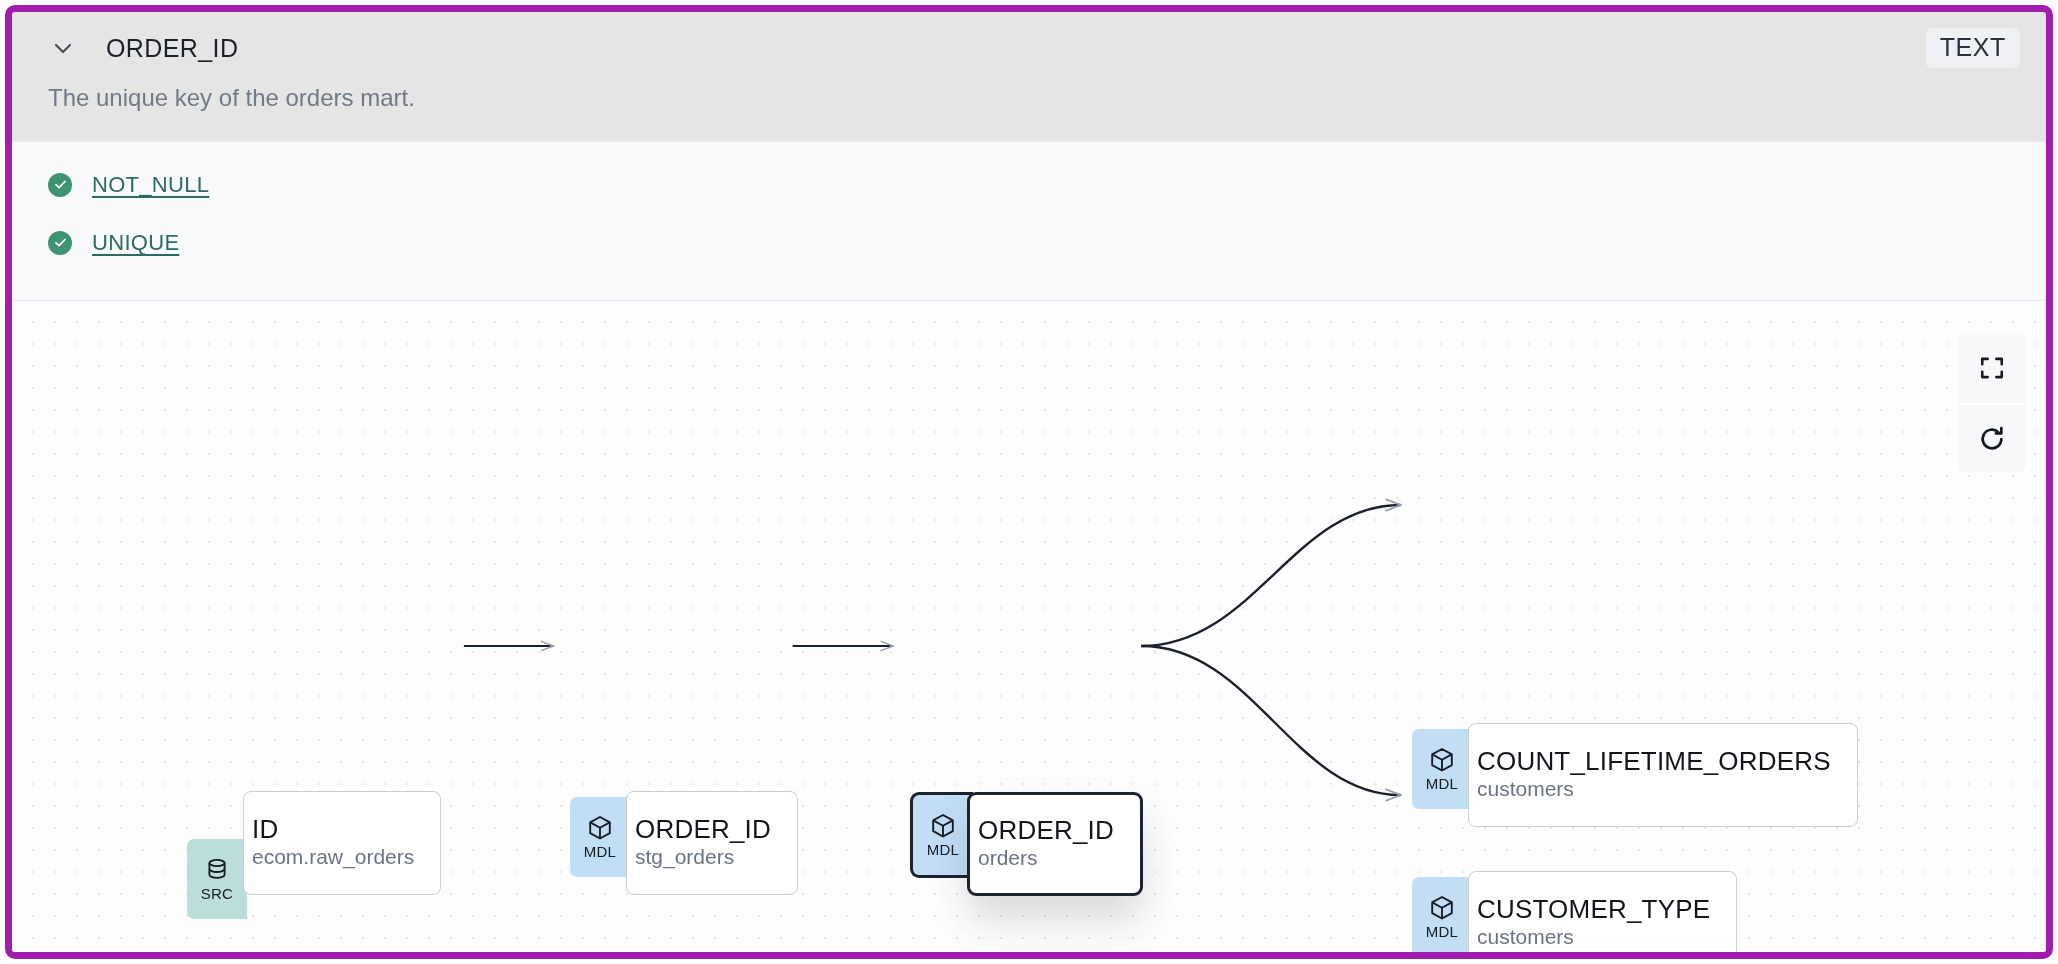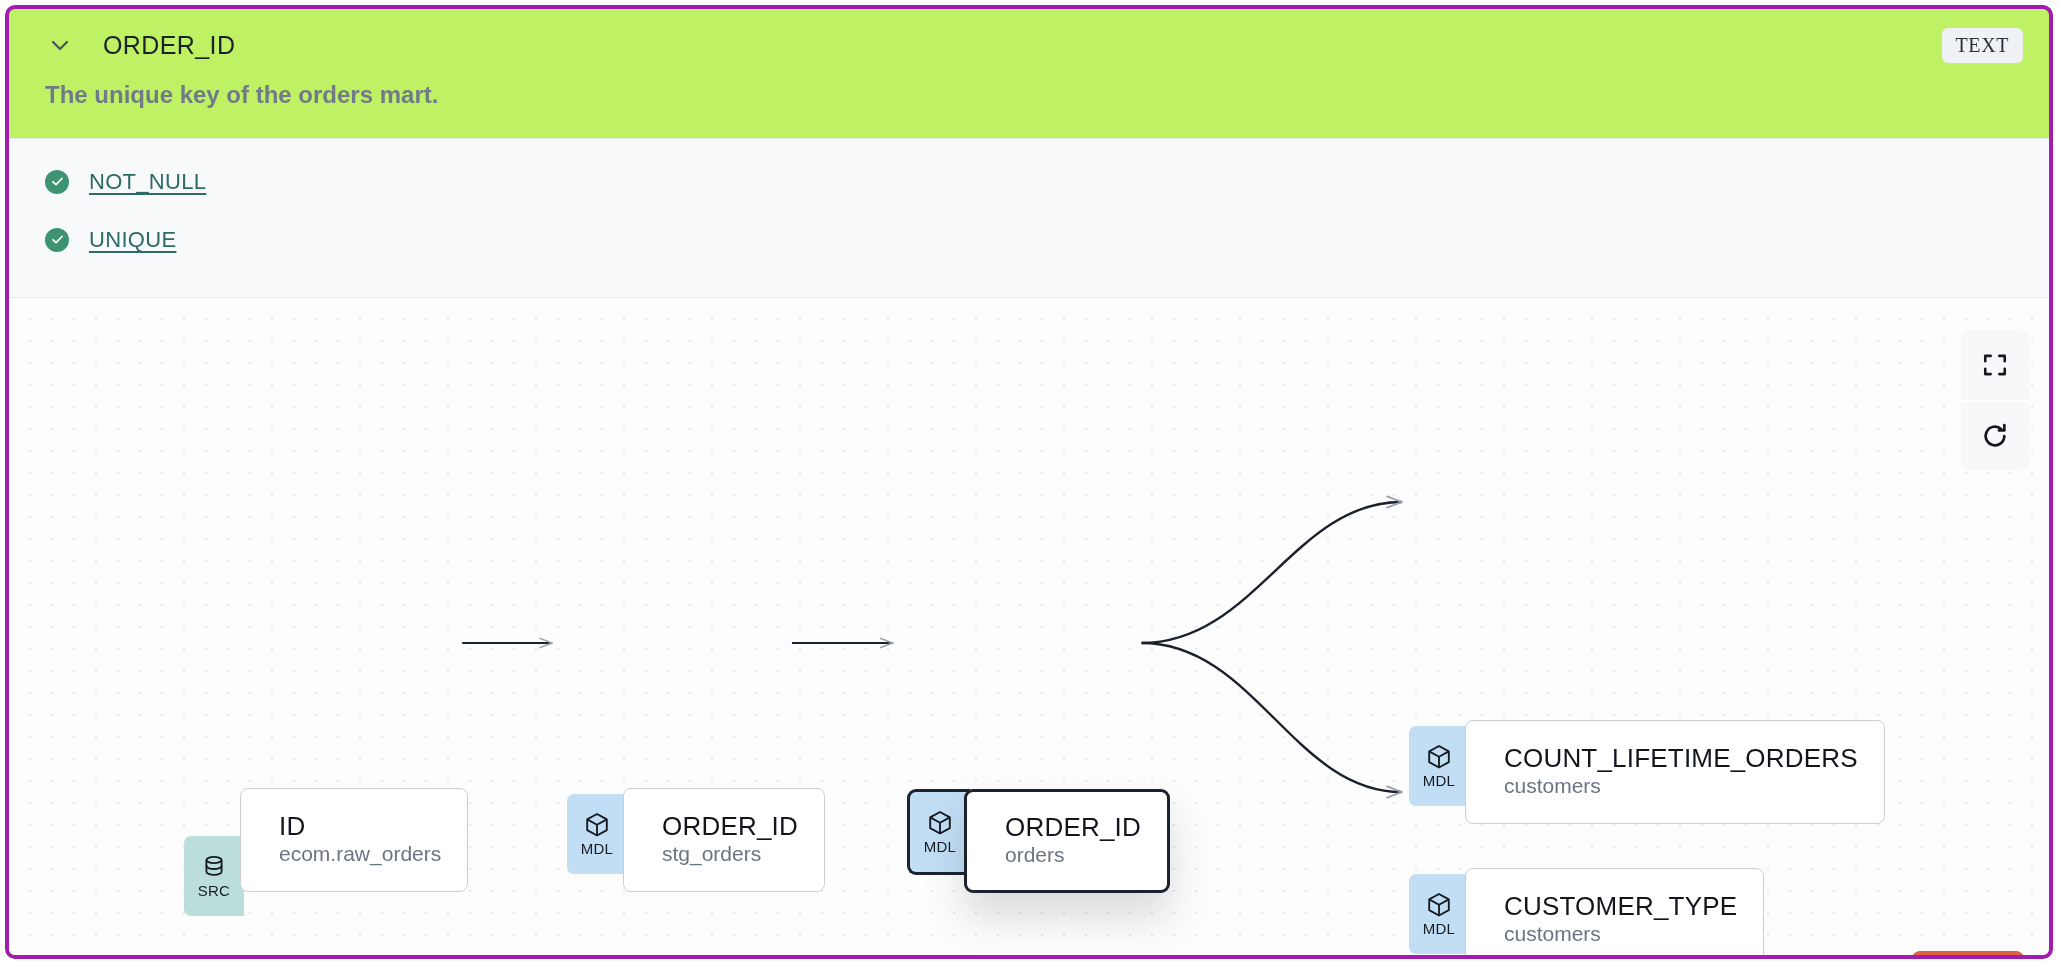--- a/index.html
+++ b/index.html
@@ -12,22 +12,22 @@
     overflow: hidden;
   }
 
   
   .card {
     position: absolute;
     left: 5px;
     top: 5px;
     width: 2048px;
     height: 954px;
-    background: #bef264;
-    border: 4px solid #a21caf;
+    background: #e5e5e5;
+    border: 7px solid #a21caf;
     border-radius: 10px;
     overflow: hidden;
   }
 
   
   .header {
     position: relative;
     height: 72px;
     display: flex;
     align-items: center;
@@ -47,34 +47,33 @@
     letter-spacing: 0.4px;
     color: #1c222b;
     font-weight: 400;
     white-space: nowrap;
   }
 
   .type-badge {
     margin-left: auto;
     background: #eff1f4;
     color: #2b313c;
-    font-size: 20px;
+    font-size: 25px;
     letter-spacing: 0.6px;
     padding: 7px 14px 8px;
     border-radius: 6px;
     line-height: 1;
-    font-family: Liberation Serif, serif;
   }
 
   
   .description {
     padding: 0 36px 28px 36px;
     font-size: 24px;
     color: #717a87;
-    font-weight: 700;
+    font-weight: 400;
     line-height: 1.2;
   }
 
   
   .tests {
     background: #f8f9fb;
     border-top: 1px solid #e9ecef;
     border-bottom: 1px solid #e9ecef;
     padding: 24px 36px 26px 36px;
     text-align: center;
@@ -156,21 +155,21 @@
     letter-spacing: 0.2px;
   }
 
   .node-body {
     position: relative;
     z-index: 2;
     margin-left: -4px;
     background: #ffffff;
     border: 1px solid #c9ced6;
     border-radius: 8px;
-    padding: 14px 26px 16px 38px;
+    padding: 14px 26px 16px 8px;
     min-height: 104px;
     display: flex;
     flex-direction: column;
     justify-content: center;
     gap: 0;
   }
   .node-name {
     font-size: 26px;
     color: #11151c;
     line-height: 1.15;

